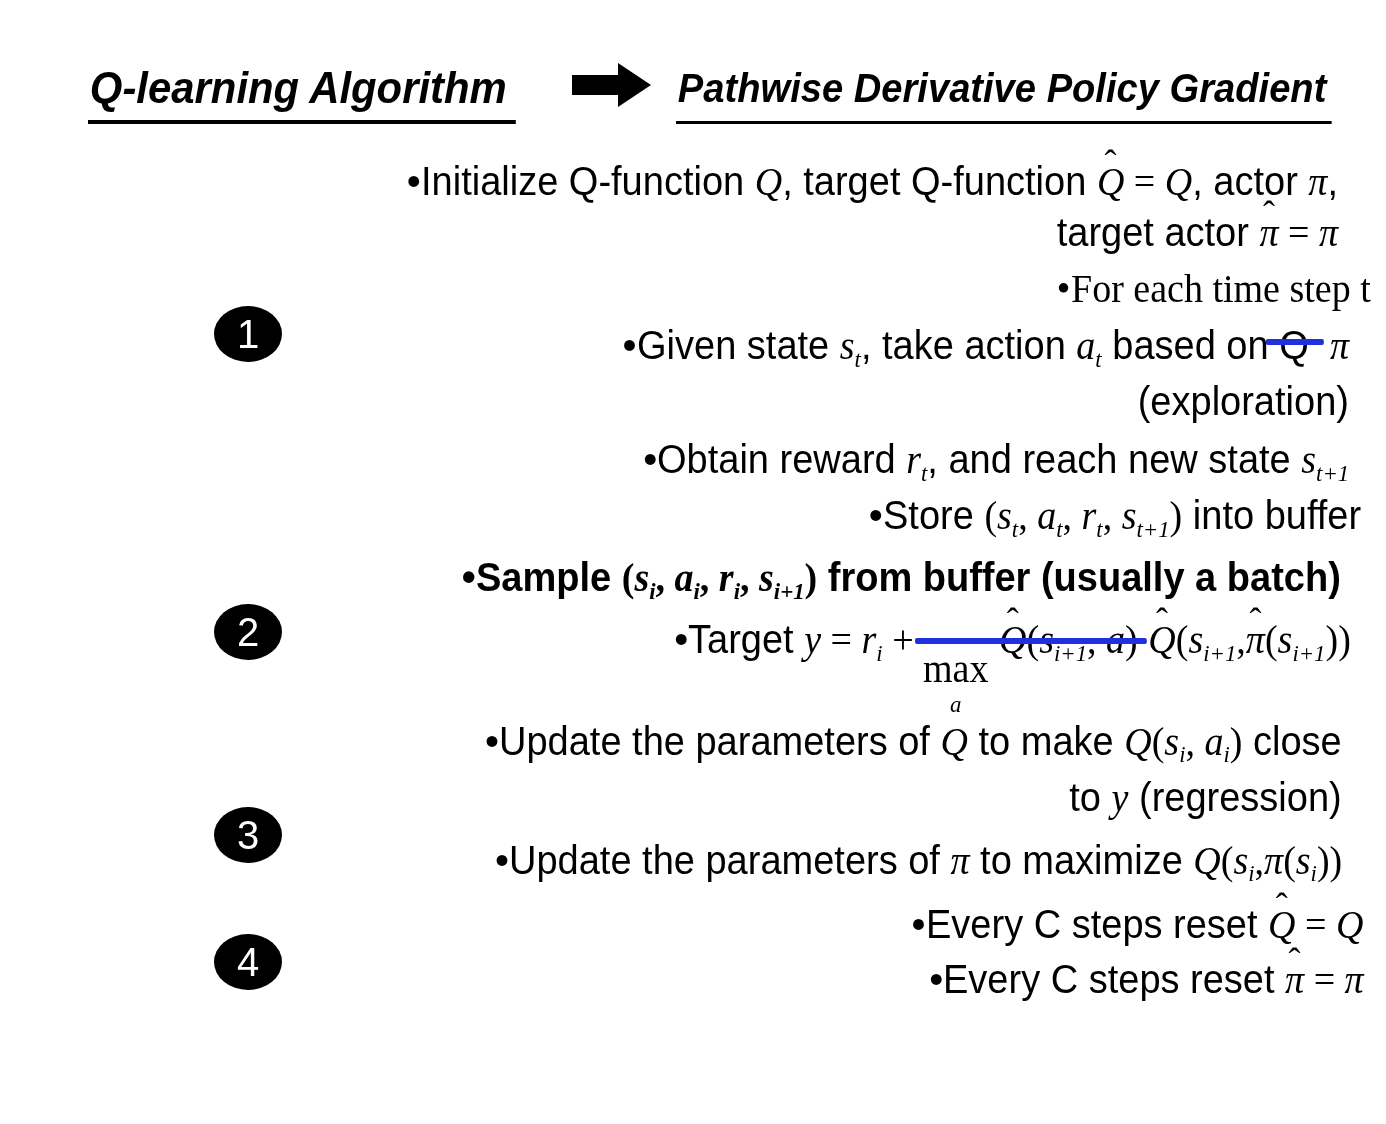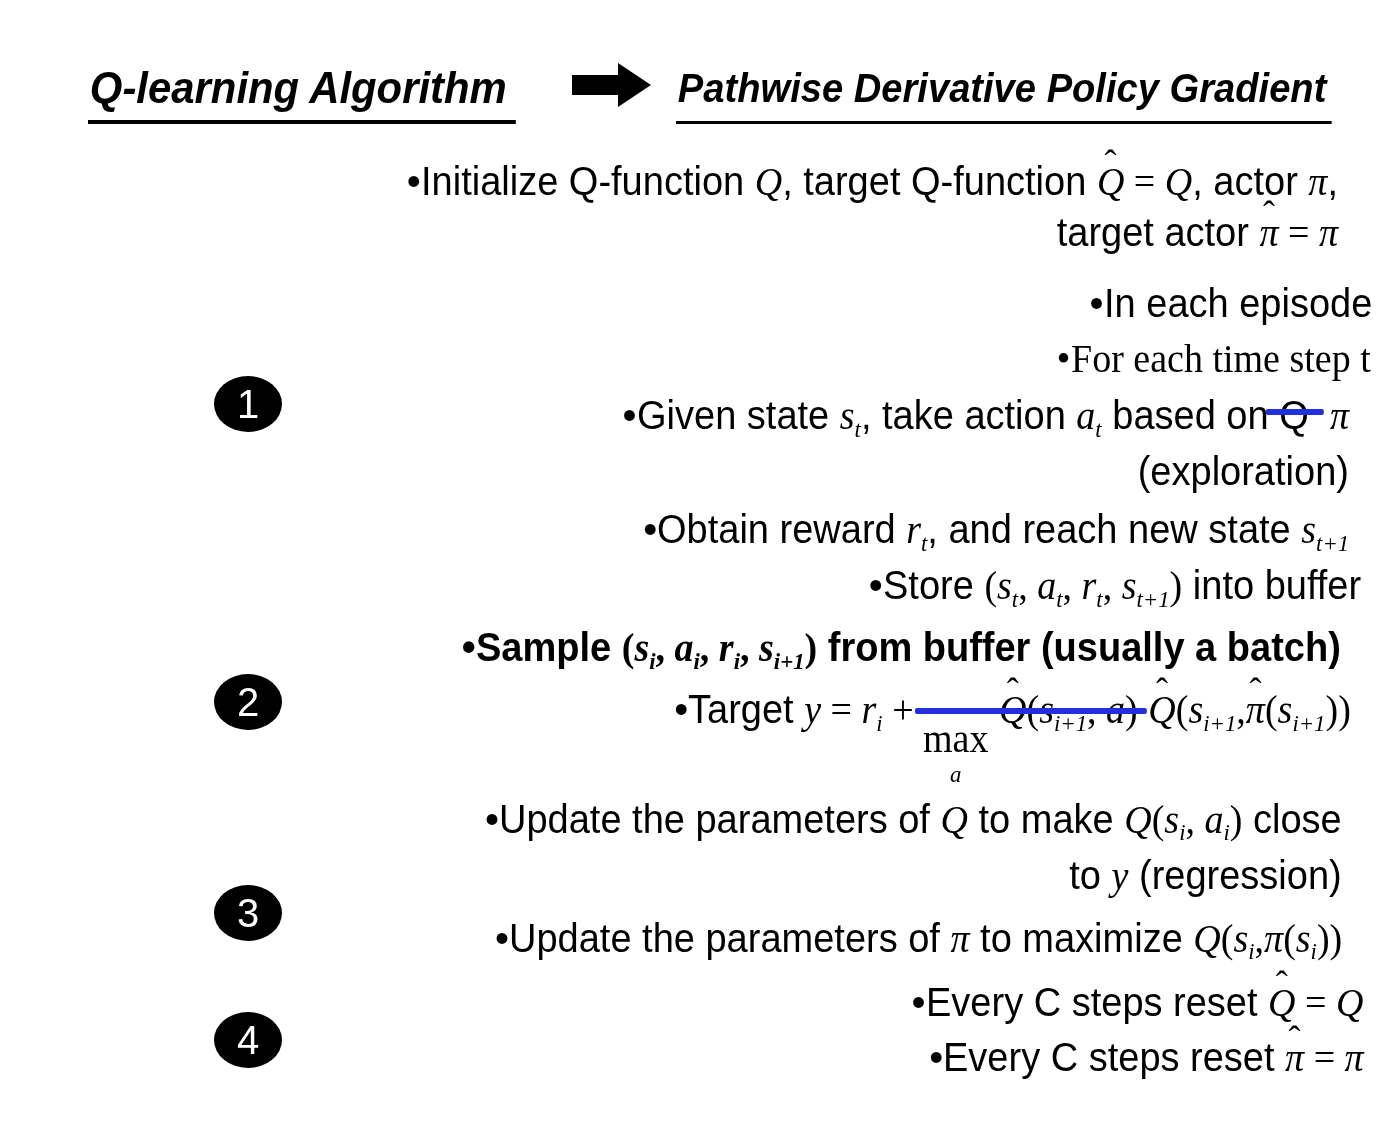--- a/index.html
+++ b/index.html
@@ -26,21 +26,21 @@
   .lv2 .bullet{width:30px;}
   .text{display:inline-block;transform:scaleX(.95);transform-origin:0 0;}
 
   .item-episode{margin-top:20px;}
   .item-timestep{margin-top:6px;}
   .item-act{margin-top:6px;}
   .item-reward{margin-top:8px;}
   .item-store{}
   .item-sample{margin-top:6px;font-weight:bold;}
   .item-target{margin-top:6px;}
-  .item-update-q{margin-top:8px;}
+  .item-update-q{margin-top:0;}
   .item-update-pi{margin-top:12px;}
   .item-reset-q{margin-top:8px;}
   .item-reset-pi{margin-top:4px;}
 
   
   .badge{position:absolute;left:214px;width:68px;height:56px;border-radius:50%;
          background:var(--badge-bg,#000);color:var(--badge-fg,#fff);
          display:flex;align-items:center;justify-content:center;font-size:40px;}
   .item-act .badge{top:-14px;}
   .item-target .badge{top:-10px;}
@@ -73,21 +73,20 @@
   <div class="titlebar">
     <span class="title-left">Q-learning Algorithm</span>
     <svg class="arrow-icon" width="80" height="46" viewBox="0 0 80 46" aria-hidden="true">
       <polygon points="0,13 46,13 46,1 79,23 46,45 46,33 0,33" fill="#000000"></polygon>
     </svg>
     <span class="title-right">Pathwise Derivative Policy Gradient</span>
   </div>
 
   <div class="content">
       <div class="line lv1 item-init"><span class="bullet">•</span><span class="text"><span>Initialize Q-function </span><span class="var">Q</span><span>, target Q-function </span><span class="hatw var"><span class="hat">ˆ</span><span>Q</span></span><span class="rm"> = </span><span class="var">Q</span><span>, actor </span><span class="var">π</span><span>,</span><br><span>target actor </span><span class="hatw var"><span class="hat">ˆ</span><span>π</span></span><span class="rm"> = </span><span class="var">π</span></span></div>
-      <div class="line lv1 item-episode"><span class="bullet">•</span><span class="text"><span>In each episode</span></span></div>
       <div class="line lv2 item-timestep"><span class="bullet">•</span><span class="text"><span>For each time step t</span></span></div>
       <div class="line lv3 item-act"><span class="badge">1</span><span class="bullet">•</span><span class="text"><span>Given state </span><span class="var">s</span><span class="var sub">t</span><span>, take action </span><span class="var">a</span><span class="var sub">t</span><span> based on </span><span class="strike sm"><span>Q</span></span><span>&nbsp;&nbsp;</span><span class="var">π</span><br><span>(exploration)</span></span></div>
       <div class="line lv3 item-reward"><span class="bullet">•</span><span class="text"><span>Obtain reward </span><span class="var">r</span><span class="var sub">t</span><span>, and reach new state </span><span class="var">s</span><span class="var sub">t+1</span></span></div>
       <div class="line lv3 item-store"><span class="bullet">•</span><span class="text"><span>Store </span><span class="rm">(</span><span class="var">s</span><span class="var sub">t</span><span class="rm">, </span><span class="var">a</span><span class="var sub">t</span><span class="rm">, </span><span class="var">r</span><span class="var sub">t</span><span class="rm">, </span><span class="var">s</span><span class="var sub">t+1</span><span class="rm">)</span><span> into buffer</span></span></div>
       <div class="line lv3 item-sample"><span class="bullet">•</span><span class="text"><span>Sample </span><span class="rm">(</span><span class="var">s</span><span class="var sub">i</span><span class="rm">, </span><span class="var">a</span><span class="var sub">i</span><span class="rm">, </span><span class="var">r</span><span class="var sub">i</span><span class="rm">, </span><span class="var">s</span><span class="var sub">i+1</span><span class="rm">)</span><span> from buffer (usually a batch)</span></span></div>
       <div class="line lv3 item-target"><span class="badge">2</span><span class="bullet">•</span><span class="text"><span>Target </span><span class="var">y</span><span class="rm"> = </span><span class="var">r</span><span class="var sub">i</span><span class="rm"> + </span><span class="strike big"><span class="stack">
               <span class="stk-top">max</span>
               <span class="stk-under var">a</span>
             </span><span>&nbsp;</span><span class="hatw var"><span class="hat">ˆ</span><span>Q</span></span><span class="rm">(</span><span class="var">s</span><span class="var sub">i+1</span><span class="rm">, </span><span class="var">a</span><span class="rm">)</span></span><span>&nbsp;</span><span class="hatw var"><span class="hat">ˆ</span><span>Q</span></span><span class="rm">(</span><span class="var">s</span><span class="var sub">i+1</span><span class="rm">,</span><span class="hatw var"><span class="hat">ˆ</span><span>π</span></span><span class="rm">(</span><span class="var">s</span><span class="var sub">i+1</span><span class="rm">))</span></span></div>
       <div class="line lv3 item-update-q"><span class="bullet">•</span><span class="text"><span>Update the parameters of </span><span class="var">Q</span><span> to make </span><span class="var">Q</span><span class="rm">(</span><span class="var">s</span><span class="var sub">i</span><span class="rm">, </span><span class="var">a</span><span class="var sub">i</span><span class="rm">)</span><span> close</span><br><span>to </span><span class="var">y</span><span> (regression)</span></span></div>

